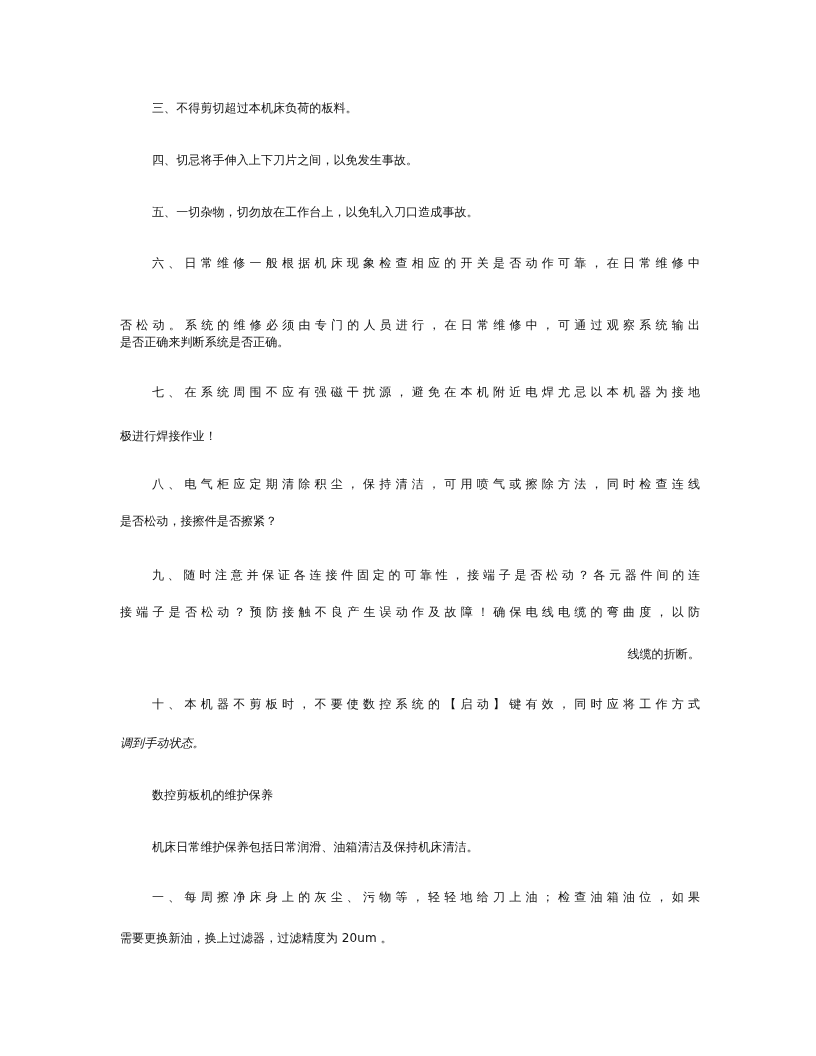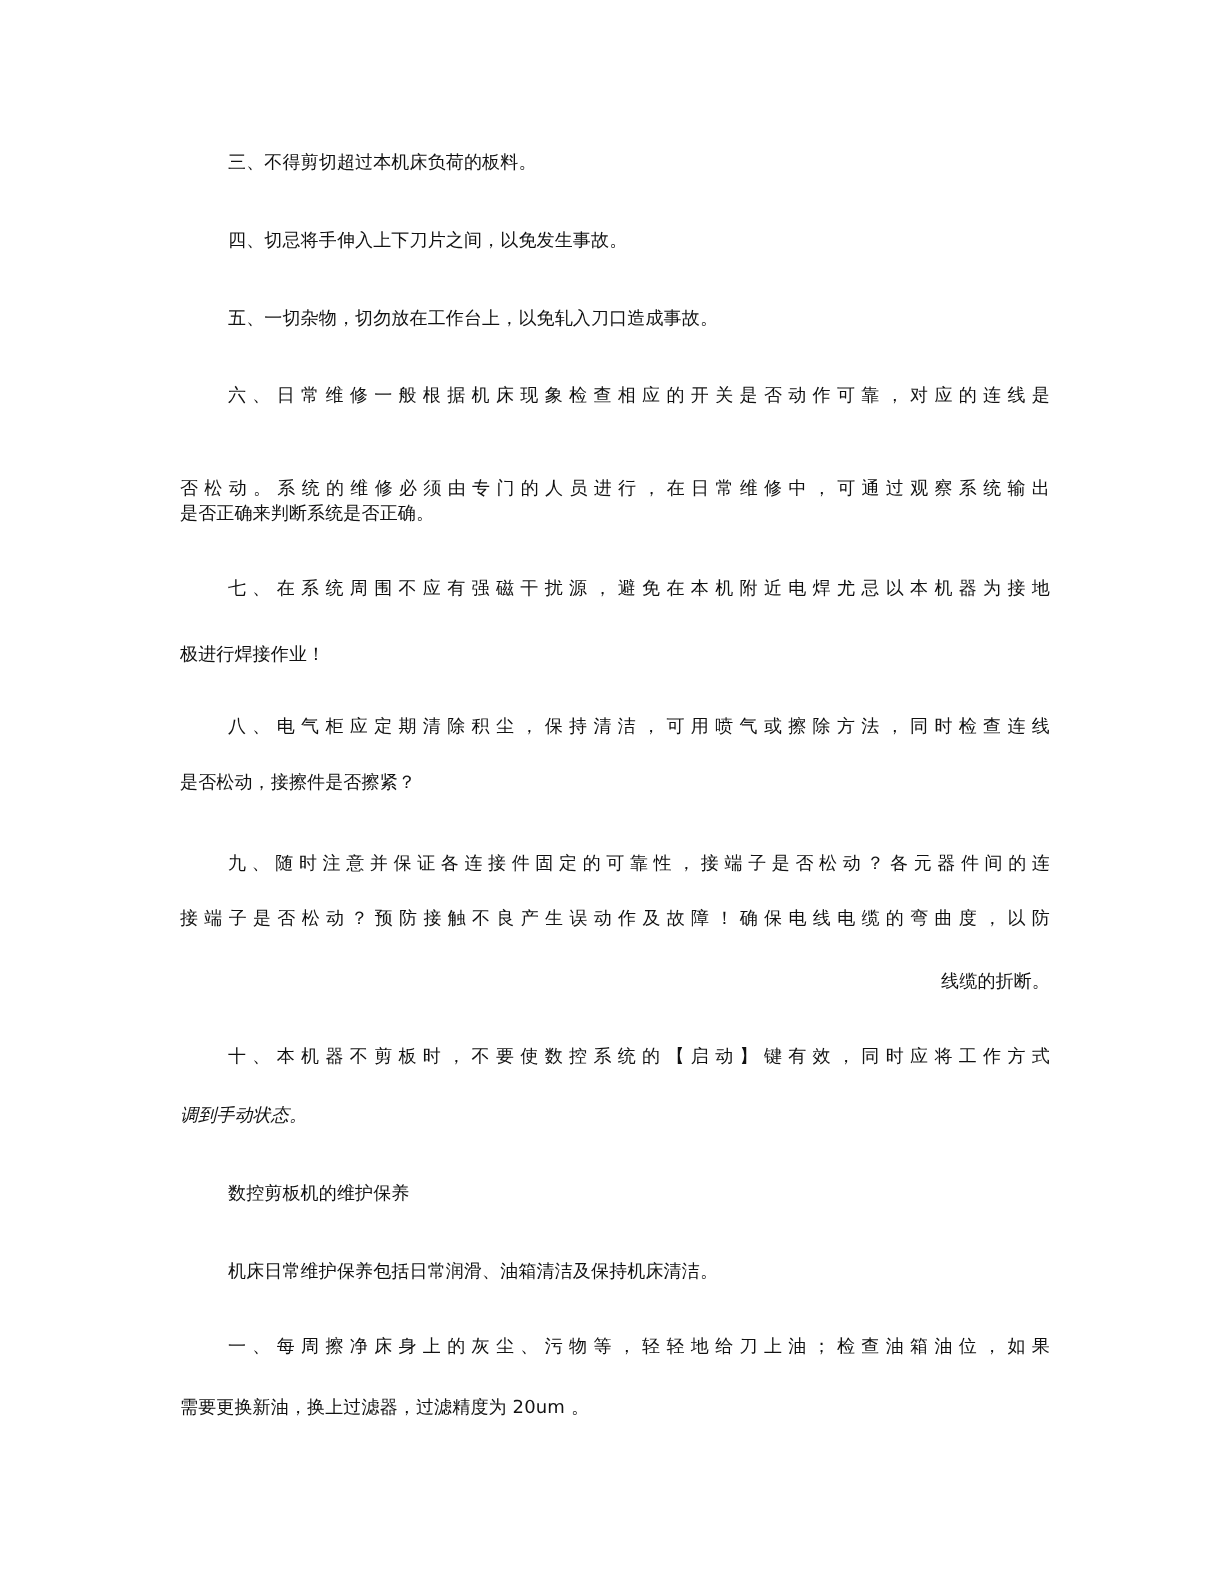--- a/index.html
+++ b/index.html
@@ -10,21 +10,21 @@
   .indent { left:152px; width:548px; }
   .justify { text-align:justify; text-align-last:justify; white-space:normal; }
 </style>
 </head>
 <body>
 
 <div id="page">
     <div class="line indent" style="top: 98px;">三、不得剪切超过本机床负荷的板料。</div>
     <div class="line indent" style="top: 150px;">四、切忌将手伸入上下刀片之间，以免发生事故。</div>
     <div class="line indent" style="top: 202px;">五、一切杂物，切勿放在工作台上，以免轧入刀口造成事故。</div>
-    <div class="line indent justify" style="top: 253px;">六、日常维修一般根据机床现象检查相应的开关是否动作可靠，对应的连线是</div>
+    <div class="line indent justify" style="top: 253px;">六、日常维修一般根据机床现象检查相应的开关是否动作可靠，在日常维修中</div>
     <div class="line justify" style="top: 296px; margin-top: 19px;">否松动。系统的维修必须由专门的人员进行，在日常维修中，可通过观察系统输出</div>
     <div class="line" style="top: 332px;">是否正确来判断系统是否正确。</div>
     <div class="line indent justify" style="top: 382px;">七、在系统周围不应有强磁干扰源，避免在本机附近电焊尤忌以本机器为接地</div>
     <div class="line" style="top: 426px;">极进行焊接作业！</div>
     <div class="line indent justify" style="top: 474px;">八、电气柜应定期清除积尘，保持清洁，可用喷气或擦除方法，同时检查连线</div>
     <div class="line" style="top: 511px;">是否松动，接擦件是否擦紧？</div>
     <div class="line indent justify" style="top: 565px;">九、随时注意并保证各连接件固定的可靠性，接端子是否松动？各元器件间的连</div>
     <div class="line justify" style="top: 602px;">接端子是否松动？预防接触不良产生误动作及故障！确保电线电缆的弯曲度，以防</div>
     <div class="line" style="top: 644px; text-align: right;">线缆的折断。</div>
     <div class="line indent justify" style="top: 694px;">十、本机器不剪板时，不要使数控系统的【启动】键有效，同时应将工作方式</div>

